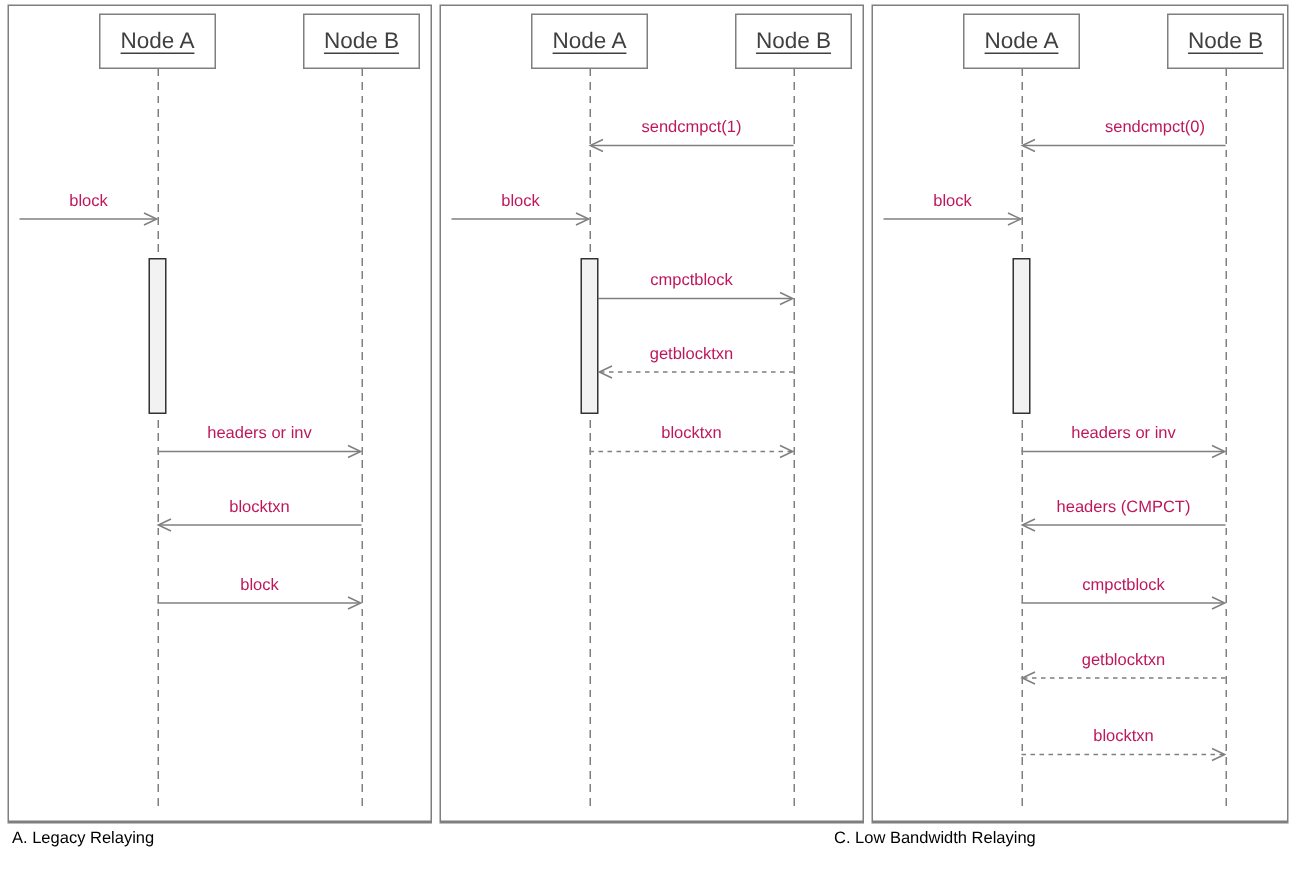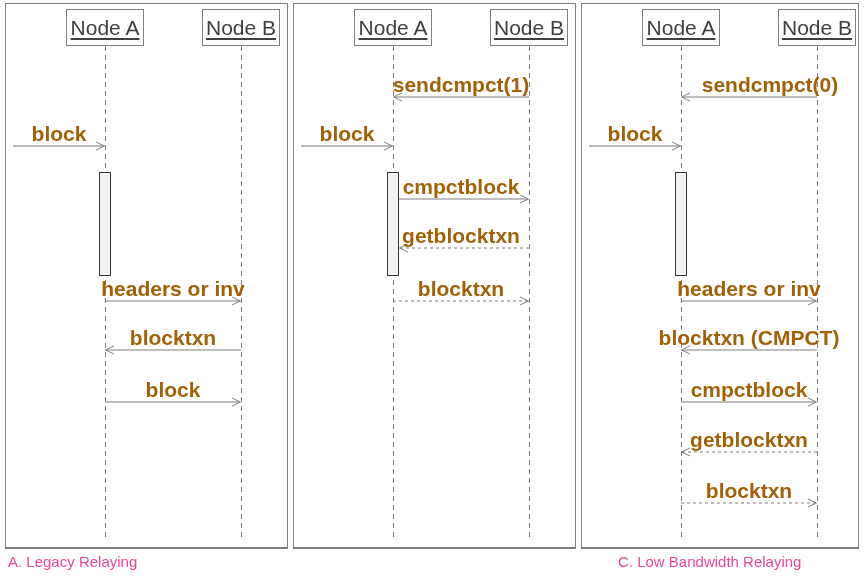--- a/index.html
+++ b/index.html
@@ -15,46 +15,46 @@
     border: 1px solid #7f7f7f;
     border-bottom-width: 2px;
     box-sizing: border-box;
     z-index: 0;
   }
   .node {
     position: absolute; width: 78px; height: 37px;
     border: 1px solid #7f7f7f; background: #ffffff;
     box-sizing: border-box;
     display: flex; align-items: center; justify-content: center;
-    font-size: 21px; color: #404040;
+    font-size: 15px; color: #404040;
     text-decoration: underline;
     text-underline-offset: 3px;
     z-index: 4;
   }
   .lifeline {
     position: absolute; width: 1px;
     background: repeating-linear-gradient(to bottom, #7f7f7f 0px, #7f7f7f 5px, transparent 5px, transparent 9px);
     z-index: 1;
   }
   .activation {
     position: absolute;
     background: #f2f2f2;
     border: 1px solid #333333;
     box-sizing: border-box;
     z-index: 3;
   }
   .arrow { position: absolute; z-index: 2; overflow: visible; }
   .msg-label {
     position: absolute; transform: translateX(-50%);
-    font-size: 21px; line-height: 18px; color: #a16207;
-    white-space: nowrap; z-index: 4; font-weight: bold;
+    font-size: 11px; line-height: 18px; color: #be185d;
+    white-space: nowrap; z-index: 4;
   }
   .caption {
     position: absolute;
-    font-size: 15px; color: #ec4899;
+    font-size: 11px; color: #000000;
     white-space: nowrap; z-index: 4;
   }
 </style>
 </head>
 <body>
 
 <div id="diagram">
     <div class="panel" style="left: 5px; width: 283px;"></div>
     <div class="lifeline" style="left: 105px; top: 46px; height: 494px;"></div>
     <div class="lifeline" style="left: 241px; top: 46px; height: 494px;"></div>
@@ -130,31 +130,31 @@
     <div class="msg-label" style="left: 635px; top: 125px;">block</div>
     <svg class="arrow" width="137" height="14" style="left: 681px; top: 294px;">
       <line y1="7" y2="7" x1="0" x2="135" stroke="#7f7f7f" stroke-width="1"></line>
       <polyline points="127,3 135.5,7 127,11" fill="none" stroke="#7f7f7f" stroke-width="1"></polyline>
     </svg>
     <div class="msg-label" style="left: 749px; top: 280px;">headers or inv</div>
     <svg class="arrow" width="137" height="14" style="left: 681px; top: 343px;">
       <line y1="7" y2="7" x1="136" x2="1" stroke="#7f7f7f" stroke-width="1"></line>
       <polyline points="9,3 0.5,7 9,11" fill="none" stroke="#7f7f7f" stroke-width="1"></polyline>
     </svg>
-    <div class="msg-label" style="left: 749px; top: 329px;">blocktxn (CMPCT)</div>
+    <div class="msg-label" style="left: 749px; top: 329px;">headers (CMPCT)</div>
     <svg class="arrow" width="137" height="14" style="left: 681px; top: 395px;">
       <line y1="7" y2="7" x1="0" x2="135" stroke="#7f7f7f" stroke-width="1"></line>
       <polyline points="127,3 135.5,7 127,11" fill="none" stroke="#7f7f7f" stroke-width="1"></polyline>
     </svg>
     <div class="msg-label" style="left: 749px; top: 381px;">cmpctblock</div>
     <svg class="arrow" width="137" height="14" style="left: 681px; top: 445px;">
       <line y1="7" y2="7" x1="136" x2="1" stroke="#7f7f7f" stroke-width="1" stroke-dasharray="3 3"></line>
       <polyline points="9,3 0.5,7 9,11" fill="none" stroke="#7f7f7f" stroke-width="1"></polyline>
     </svg>
     <div class="msg-label" style="left: 749px; top: 431px;">getblocktxn</div>
     <svg class="arrow" width="137" height="14" style="left: 681px; top: 496px;">
       <line y1="7" y2="7" x1="0" x2="135" stroke="#7f7f7f" stroke-width="1" stroke-dasharray="3 3"></line>
       <polyline points="127,3 135.5,7 127,11" fill="none" stroke="#7f7f7f" stroke-width="1"></polyline>
     </svg>
     <div class="msg-label" style="left: 749px; top: 482px;">blocktxn</div>
     <div class="activation" style="left: 675px; top: 172px; width: 12px; height: 104px;"></div>
-    <div class="caption" style="left: 618px; top: 553px;">C. Low Bandwidth Relaying</div>
+    <div class="caption" style="left: 556px; top: 553px;">C. Low Bandwidth Relaying</div>
   </div>
 
 </body></html>

